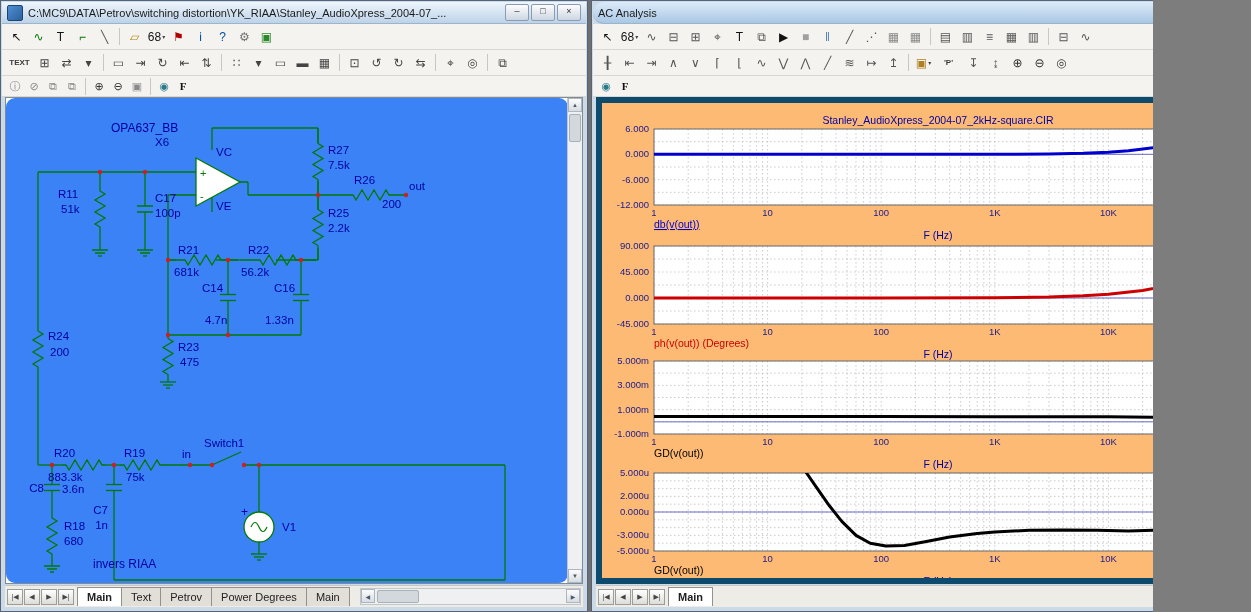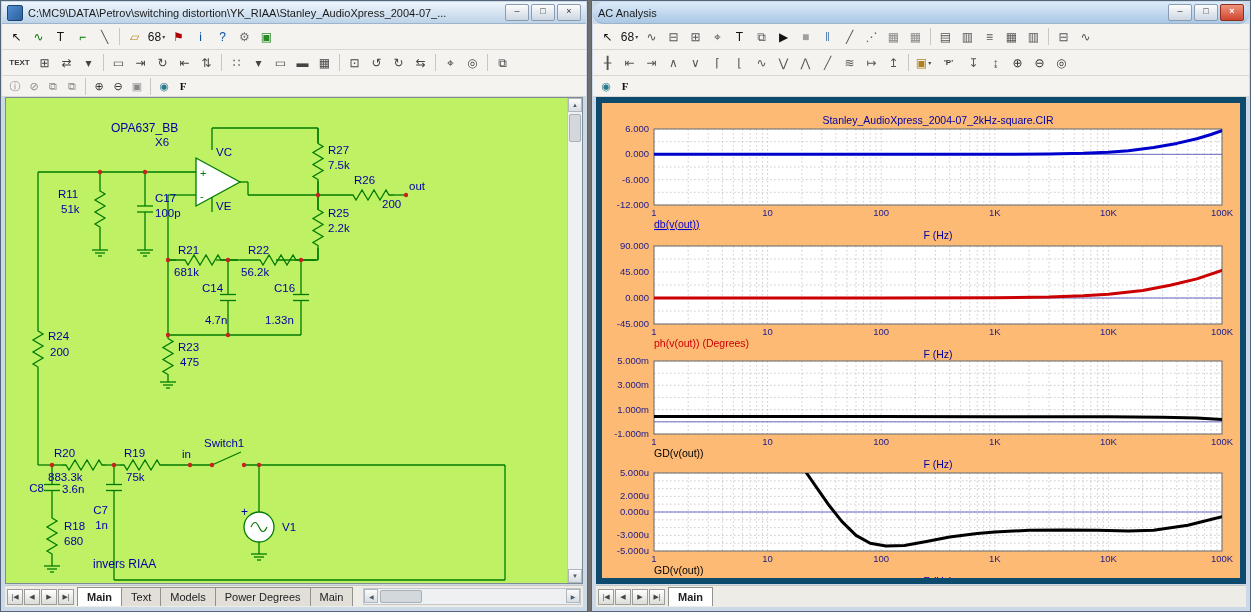--- a/index.html
+++ b/index.html
@@ -1,37 +1,37 @@
 <!DOCTYPE html>
 <html><head>
 <meta charset="utf-8">
 <style>
   html,body{margin:0;padding:0;background:#7d7d7d;font-family:"Liberation Sans",sans-serif;}
-  .screen{position:relative;width:1251px;height:612px;background:#6f6f6f;overflow:hidden;}
+  .screen{position:relative;width:1153px;height:612px;background:#6f6f6f;overflow:hidden;}
   .win{position:absolute;top:0;height:612px;background:#ccd9e6;border:1px solid #54647a;box-sizing:border-box;}
   #win-left{left:0;width:588px;}
   #win-right{left:591px;width:660px;}
   .titlebar{position:absolute;top:1px;left:1px;right:1px;height:22px;display:flex;align-items:center;gap:5px;padding:0 5px;background:linear-gradient(#eef5fc,#bdd3e8);border-bottom:1px solid #9db4ca;box-sizing:border-box;}
   .titlebar.active{background:linear-gradient(#dcebfa,#a9c7e4);border-radius:11px;}
   .titletext{font-size:11px;color:#1a1a1a;white-space:nowrap;overflow:hidden;flex:1;}
   .titleicon{width:14px;height:14px;background:linear-gradient(135deg,#4f8fd0,#2c5f9e);border:1px solid #1d4470;border-radius:2px;flex:0 0 auto;}
   .winbtns{display:flex;gap:2px;margin-left:auto;}
   .wbtn{width:22px;height:15px;font-size:9px;line-height:13px;text-align:center;background:linear-gradient(#fdfdfd,#ccd6e2);border:1px solid #8a9cb2;border-radius:2px;color:#333;cursor:default;}
   .wbtn.close-red{background:linear-gradient(#f0937c,#cf4530);border-color:#8e2f1d;color:#fff;font-weight:bold;}
   .toolbar{position:absolute;left:1px;right:1px;height:26px;background:#f4f3f0;border-bottom:1px solid #d9d7d1;display:flex;align-items:center;padding:0 4px;gap:1px;box-sizing:border-box;}
   .toolbar.small{height:21px;}
   .tb1{top:23px;} .tb2{top:49px;} .tb3{top:75px;}
   .tbtn{min-width:21px;height:21px;display:inline-flex;align-items:center;justify-content:center;font-size:12px;color:#3a3a3a;border-radius:2px;cursor:default;user-select:none;}
   .toolbar.small .tbtn{min-width:18px;height:17px;font-size:11px;}
   .tbtn.wide{padding:0 3px;font-size:8px;font-weight:bold;}
   .tbtn .caret{font-size:6px;margin-left:1px;color:#444;}
   .tbtn.serif{font-family:"Liberation Serif",serif;font-weight:bold;font-size:14px;}
   .sep{width:1px;height:17px;background:#c9c7c1;margin:0 3px;flex:0 0 auto;}
   .canvas-wrap{position:absolute;top:96px;left:4px;right:4px;bottom:27px;background:#fff;border:1px solid #7e8c99;box-sizing:border-box;}
-  .canvas{position:absolute;top:0;left:0;right:14px;bottom:0;overflow:hidden;background:#bef264;}
+  .canvas{position:absolute;top:0;left:0;right:14px;bottom:0;overflow:hidden;background:#3b82f6;border-radius:9px;}
   .plots{position:absolute;top:96px;left:4px;right:4px;bottom:27px;background:#fdba74;border:6px solid #0c4a6e;box-sizing:border-box;overflow:hidden;}
   .vscroll{position:absolute;top:0;right:0;bottom:0;width:14px;background:#eef0f2;border-left:1px solid #c2c6ca;display:flex;flex-direction:column;}
   .sbtn{height:14px;width:14px;font-size:6px;display:flex;align-items:center;justify-content:center;color:#4a5a6a;background:linear-gradient(#fcfcfc,#d8dde2);border:1px solid #aeb6be;box-sizing:border-box;}
   .vtrack{flex:1;position:relative;}
   .vthumb{position:absolute;top:2px;left:1px;right:1px;height:26px;background:#d3d8dd;border:1px solid #a8b0b8;border-radius:2px;}
   .tabrow{position:absolute;left:4px;right:4px;bottom:4px;height:22px;background:#edece7;display:flex;align-items:center;gap:0;padding:1px 2px;box-sizing:border-box;border-top:1px solid #c8c6c0;}
   .navbtn{width:16px;height:16px;margin-right:1px;font-size:7px;display:flex;align-items:center;justify-content:center;color:#444;background:linear-gradient(#ffffff,#dcdcd8);border:1px solid #9c9c98;box-sizing:border-box;}
   .tab{height:18px;padding:0 9px;font-size:11px;display:flex;align-items:center;color:#222;background:#e2dfd8;border:1px solid #93918c;border-bottom:none;margin-left:-1px;}
   .tab.active{background:#fff;font-weight:bold;z-index:2;}
   .hscroll{flex:1;height:15px;margin-left:10px;display:flex;background:#eef0f2;border:1px solid #c2c6ca;}
@@ -322,21 +322,21 @@
     <div class="tabrow">
       <span class="navrow" style="display:flex;">
           <span class="navbtn">|◀</span>
           <span class="navbtn">◀</span>
           <span class="navbtn">▶</span>
           <span class="navbtn">▶|</span>
         </span>
       <span style="display:flex;align-items:flex-end;margin-left:3px;">
           <span class="tab active">Main</span>
           <span class="tab">Text</span>
-          <span class="tab">Models</span>
+          <span class="tab">Petrov</span>
           <span class="tab">Power Degrees</span>
           <span class="tab">Main</span>
         </span>
       <span class="hscroll">
         <span class="sbtn">◀</span>
         <span class="htrack">
             <span class="hthumb"></span>
           </span>
         <span class="sbtn">▶</span>
       </span>

